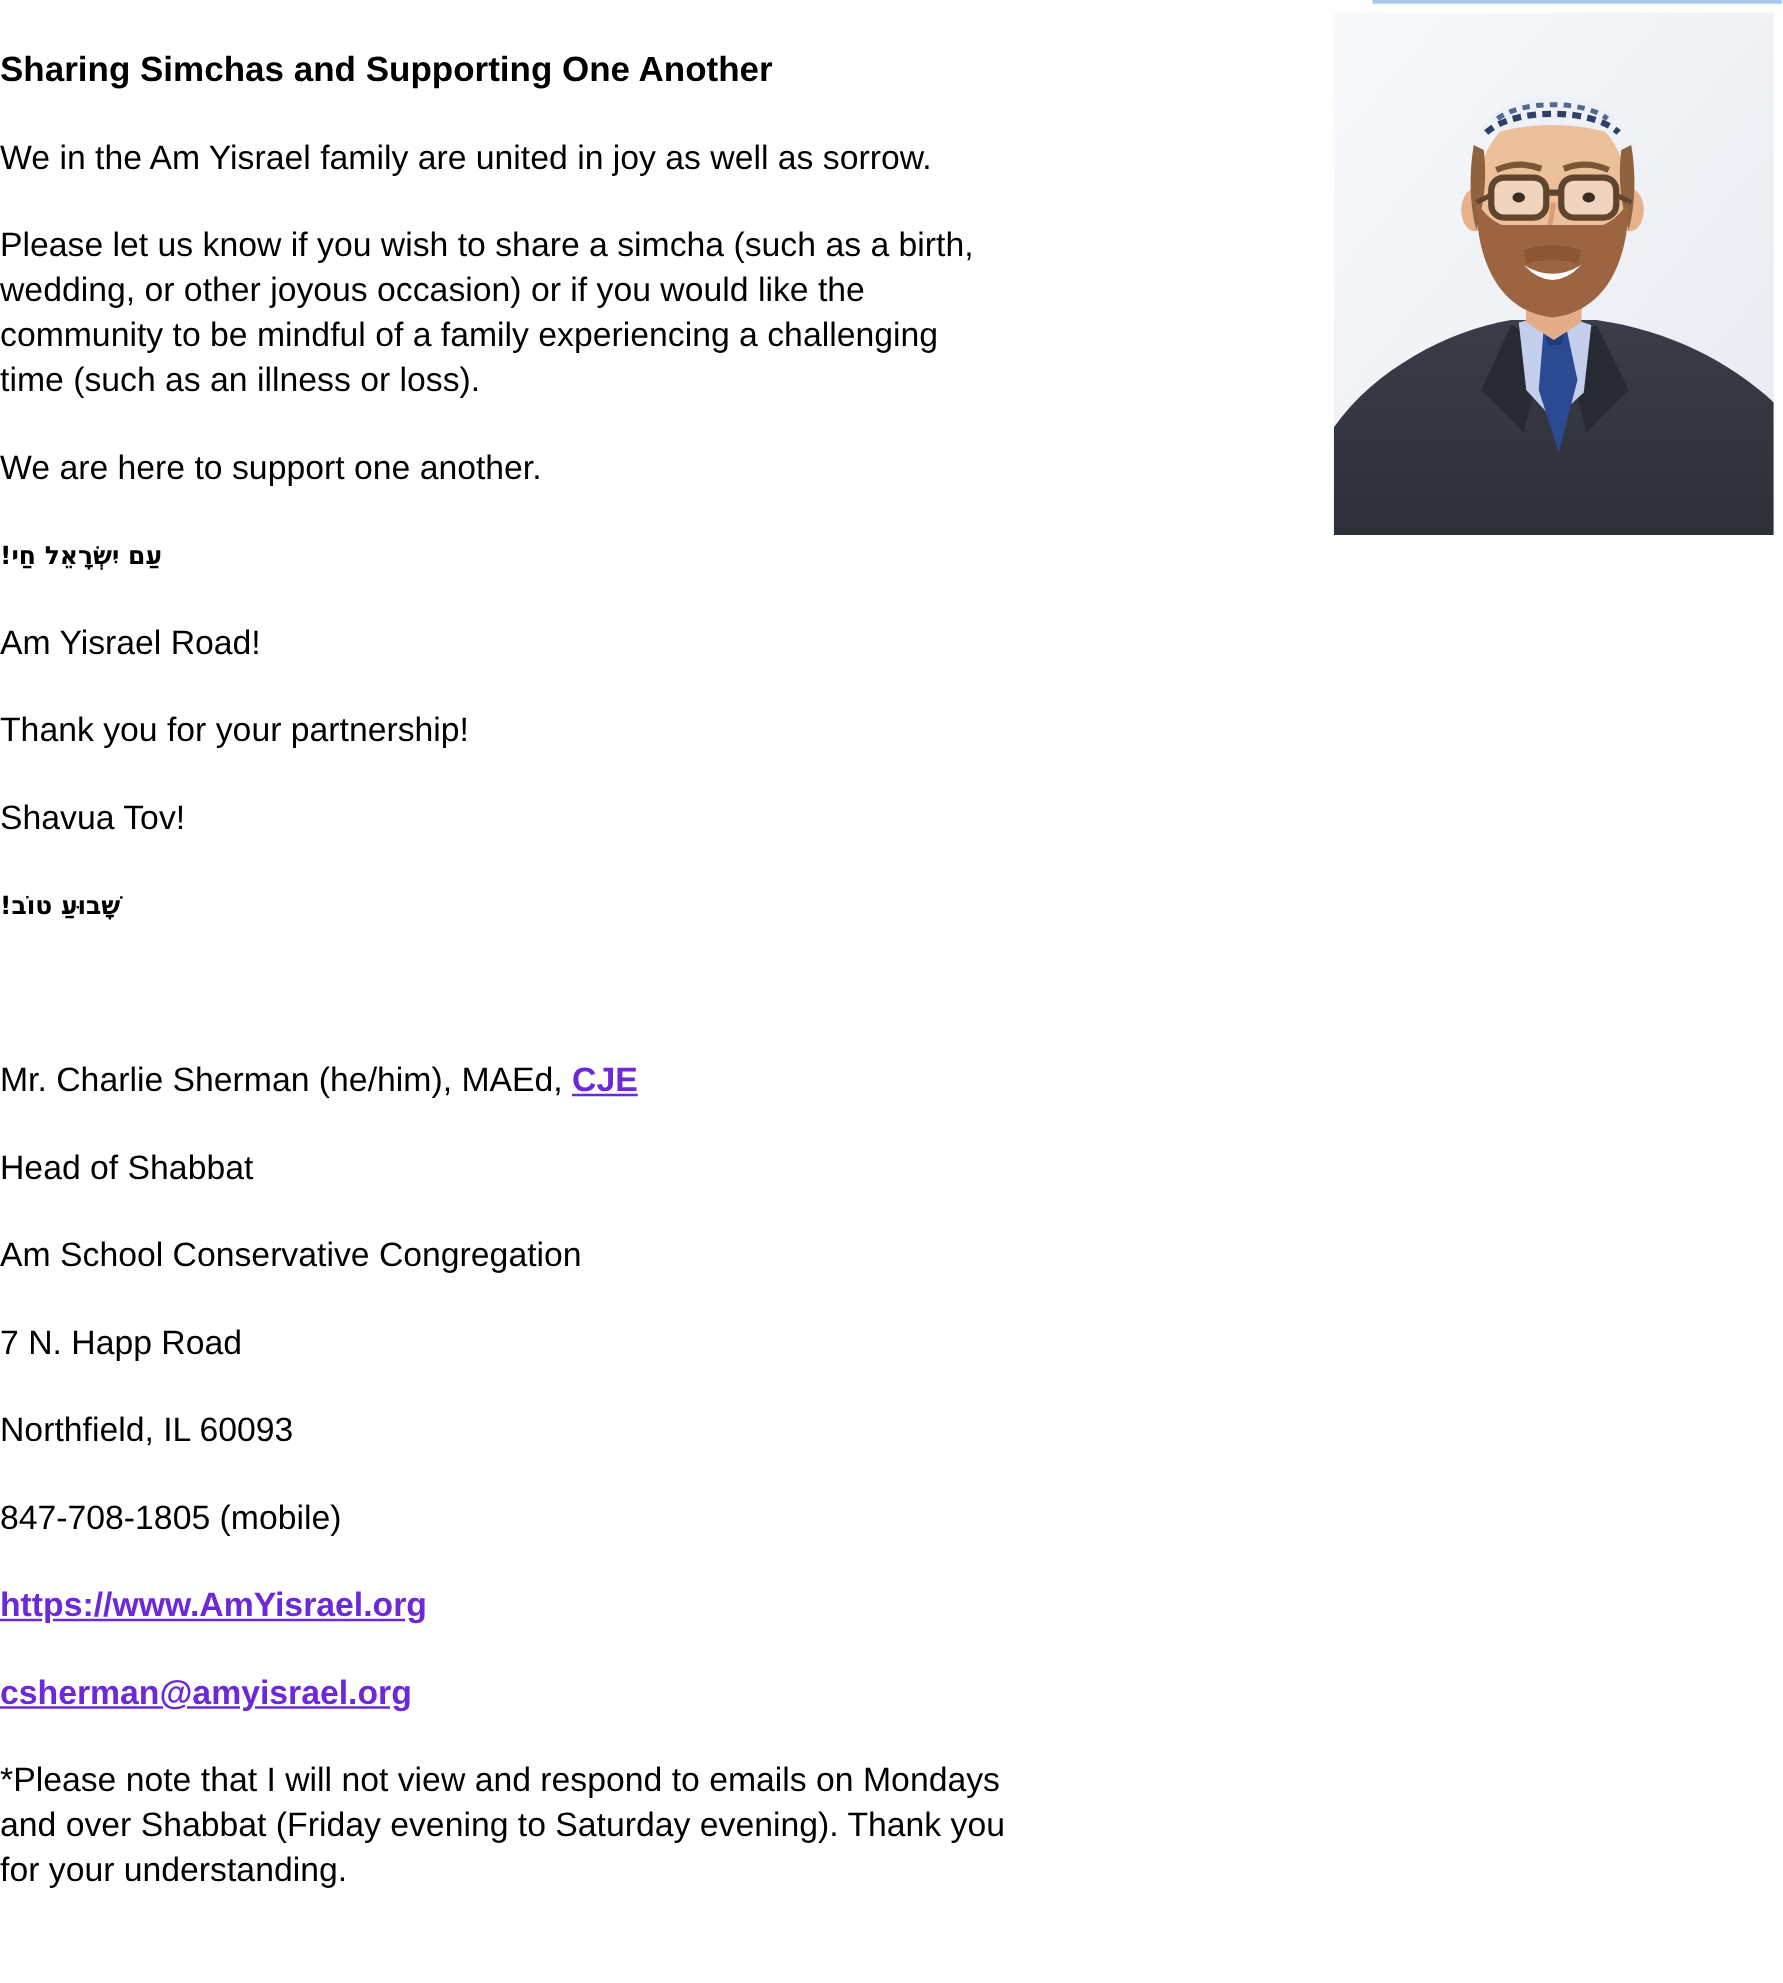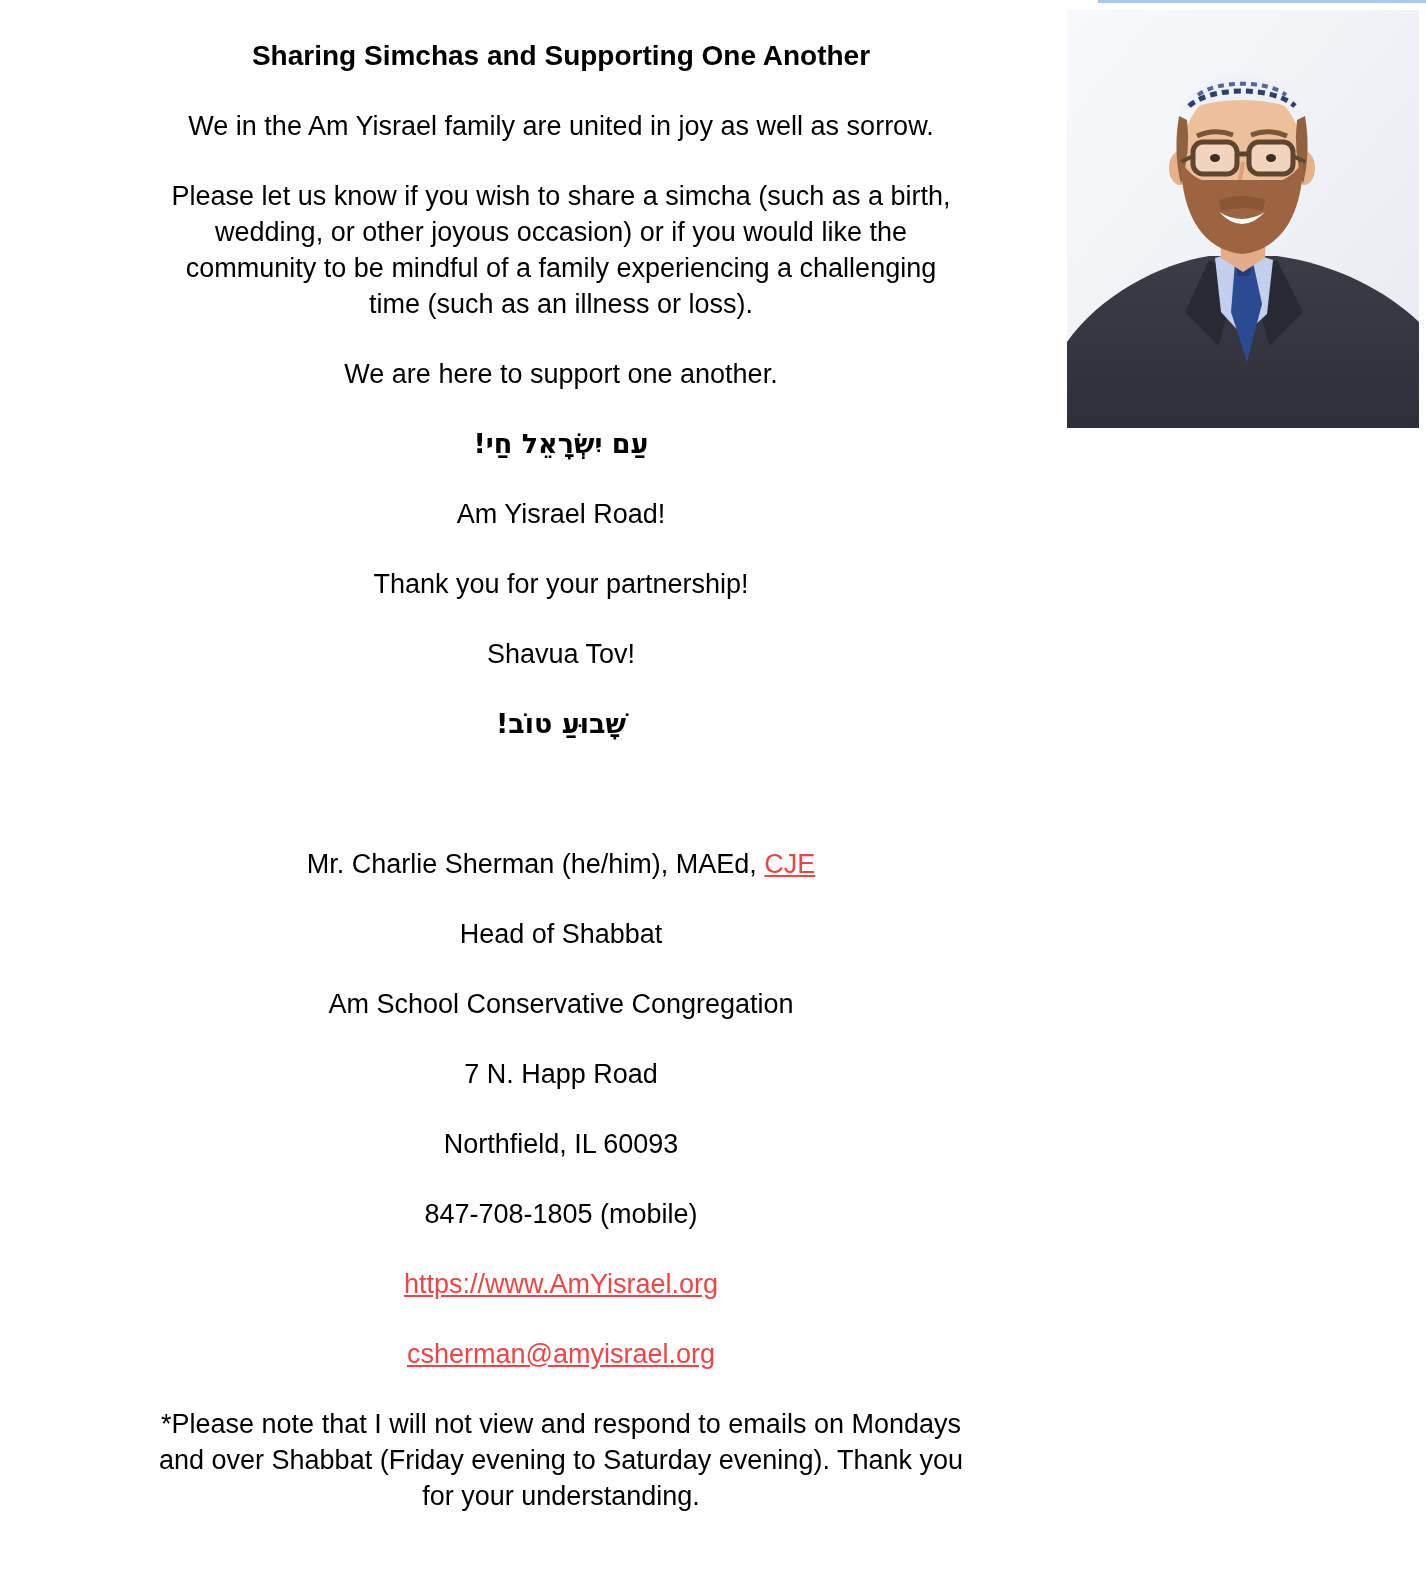--- a/index.html
+++ b/index.html
@@ -21,41 +21,41 @@
     top: 0;
     width: 328px;
     height: 3px;
     background: #a9c8f1;
   }
   .text-col {
     position: absolute;
     left: 0;
     top: 38px;
     width: 1122px;
-    text-align: center;
+    text-align: left;
     color: #000000;
     font-size: 27px;
     line-height: 36px;
   }
   .para { margin: 0 0 34px 0; }
   .multiline { white-space: pre-line; margin-top: 19px; }
   .title {
     font-weight: bold;
     font-size: 28px;
   }
   .hebrew {
     font-weight: bold;
-    font-size: 27px;
+    font-size: 20px;
     direction: rtl;
     font-family: "DejaVu Sans", sans-serif;
   }
   .gap { height: 70px; }
   a.doc-link, .doc-link {
-    color: #ef4444;
-    font-weight: normal;
+    color: #6d28d9;
+    font-weight: bold;
     text-decoration: underline;
     cursor: pointer;
   }
   .photo-frame {
     position: absolute;
     left: 1067px;
     top: 10px;
     width: 352px;
     height: 418px;
   }

